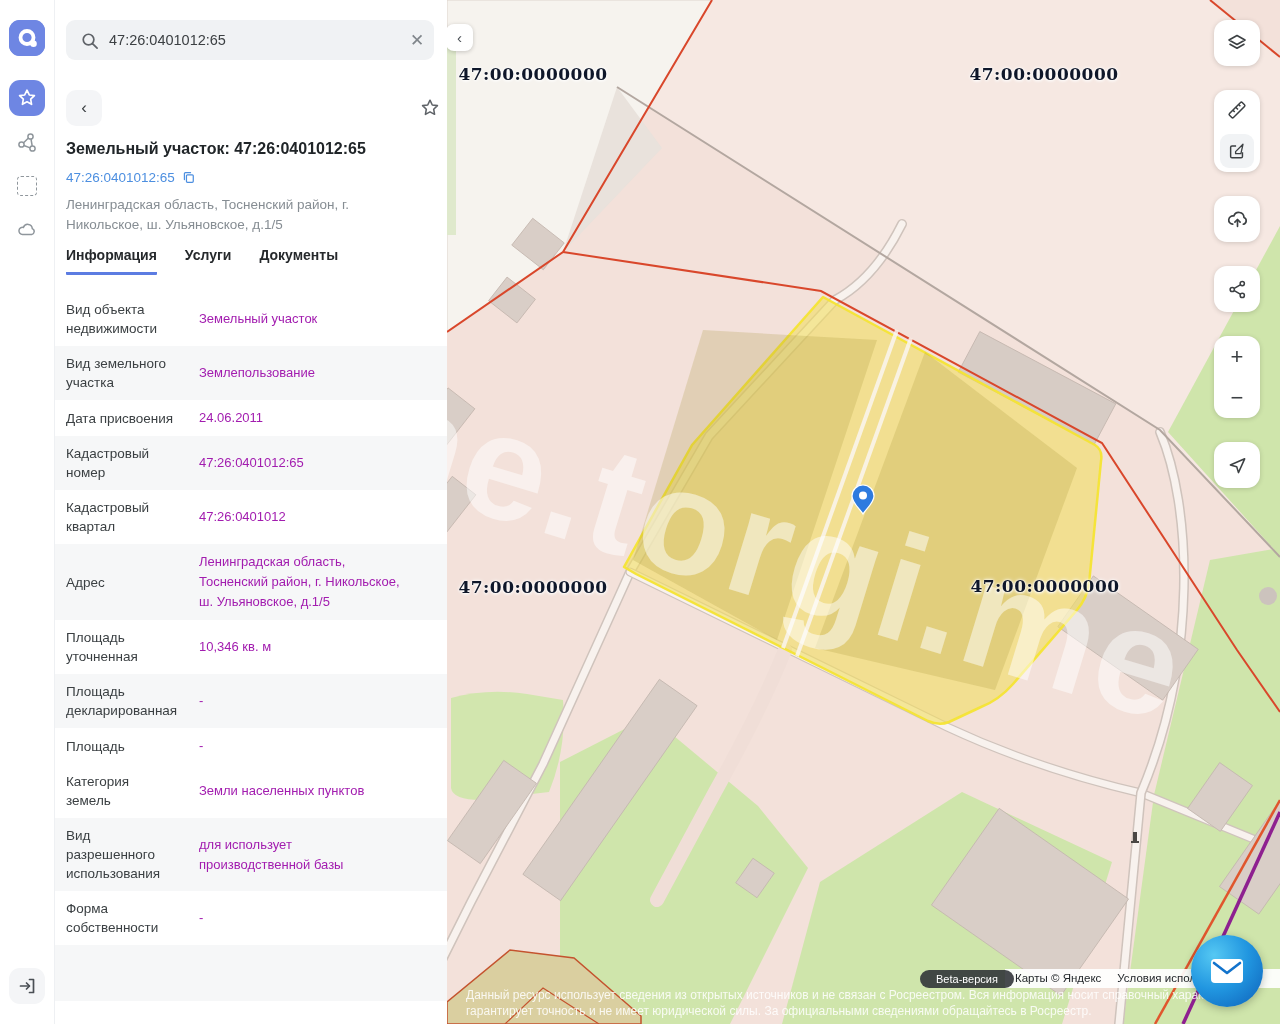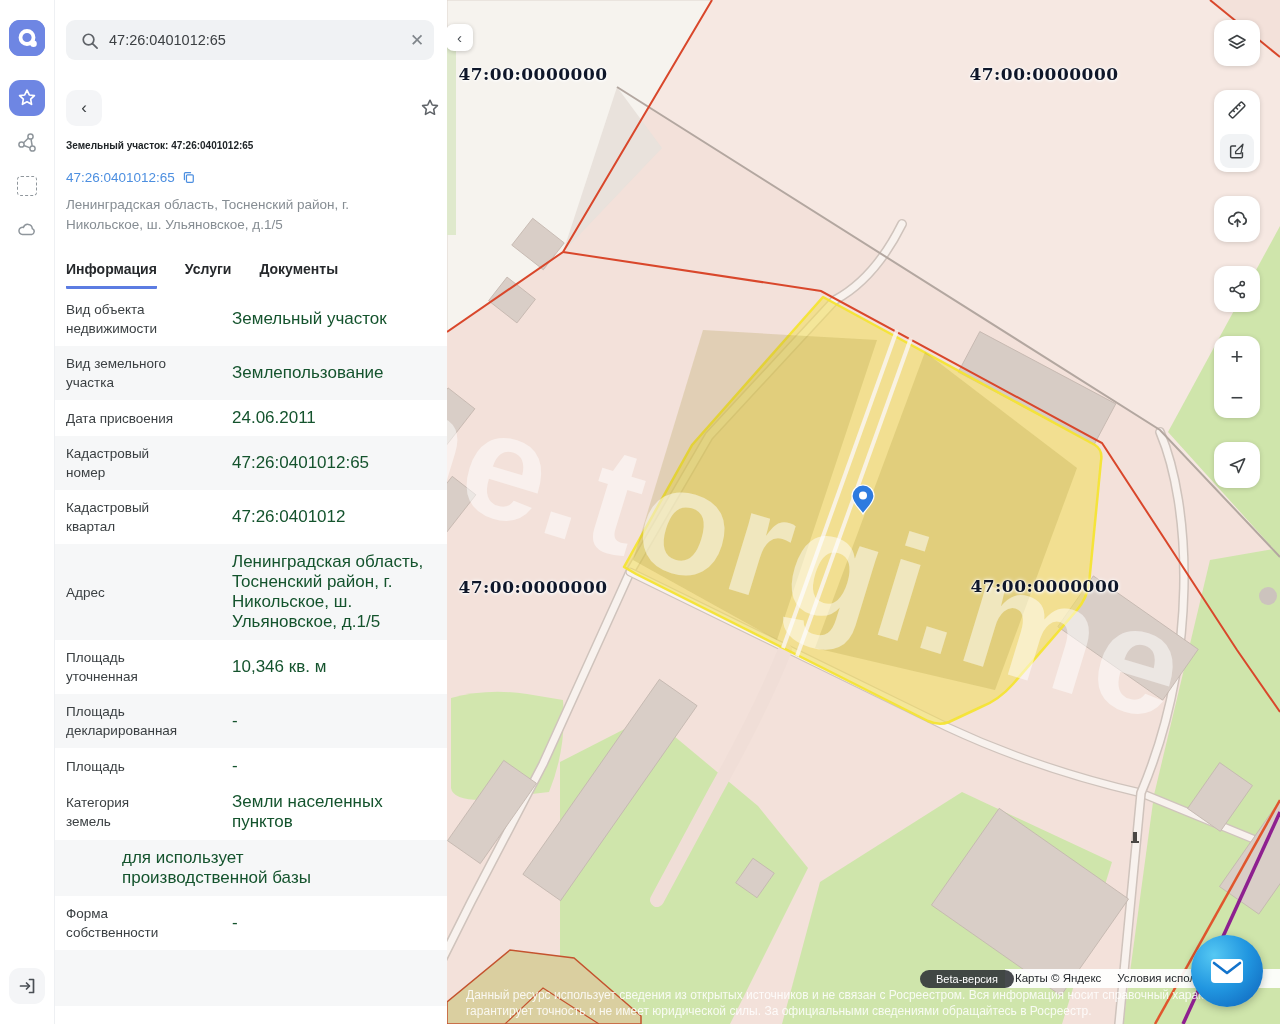--- a/index.html
+++ b/index.html
@@ -16,31 +16,31 @@
   .panel{position:absolute;left:54px;top:0;width:393px;height:1024px;background:#fff;z-index:30;overflow:hidden;}
   .searchbox{position:absolute;left:12px;top:20px;width:368px;height:40px;background:#f0f2f4;
              border-radius:9px;display:flex;align-items:center;}
   .searchbox input{flex:1;border:none;background:transparent;outline:none;font:14.5px "Liberation Sans",sans-serif;
              color:#3c4043;margin-left:8px;}
   .search-ic{margin-left:14px;display:flex;}
   .clear-x{width:34px;text-align:center;font-size:17px;color:#80868b;cursor:pointer;user-select:none;}
   .back-btn{position:absolute;left:12px;top:90px;width:36px;height:36px;border-radius:10px;background:#f4f5f7;
             display:flex;align-items:center;justify-content:center;font-size:17px;color:#3c4043;cursor:pointer;}
   .hdr-ic{position:absolute;top:96px;width:24px;height:24px;display:flex;align-items:center;justify-content:center;cursor:pointer;}
-  .card-title{position:absolute;left:12px;top:140px;font-size:10px;font-weight:bold;color:#202528;}
+  .card-title{position:absolute;left:12px;top:140px;font-size:16px;font-weight:bold;color:#202528;}
   .cad-link{position:absolute;left:12px;top:170px;font-size:13.5px;color:#4d8fe0;display:flex;align-items:center;gap:6px;cursor:pointer;}
   .addr{position:absolute;left:12px;top:195px;width:310px;font-size:13.5px;color:#868d93;line-height:20px;}
-  .tabs{position:absolute;left:12px;top:261px;display:flex;gap:28px;text-align:center;}
+  .tabs{position:absolute;left:12px;top:247px;display:flex;gap:28px;text-align:center;}
   .tab{font-size:14px;font-weight:bold;color:#26292c;padding-bottom:9px;cursor:pointer;border-bottom:3px solid transparent;border-radius:1px;}
   .tab.active{border-bottom-color:#5c7ce2;}
   .itable{position:absolute;left:0;top:292px;width:393px;}
   .trow{display:flex;padding:8px 0 8px 12px;align-items:center;}
   .trow.shaded{background:#f6f7f8;}
   .tlabel{width:110px;font-size:13.5px;color:#3b4043;line-height:19px;flex-shrink:0;}
-  .tvalue{width:205px;margin-left:56px;font-size:17px;color:#14532d;line-height:20px;}
+  .tvalue{width:205px;margin-left:23px;font-size:13px;color:#a21caf;line-height:20px;}
   
   .map{position:absolute;left:447px;top:0;width:833px;height:1024px;background:#f3e1da;overflow:hidden;z-index:10;}
   .map svg.base{position:absolute;left:0;top:0;z-index:0;}
   .watermark{position:absolute;left:-45px;top:345px;z-index:1;font-size:150px;font-weight:bold;
              color:rgba(255,255,255,0.5);transform:rotate(17deg);transform-origin:left top;
              letter-spacing:3px;white-space:nowrap;pointer-events:none;}
   .map-label{position:absolute;transform:translateX(-50%);font:bold 17px "DejaVu Serif",serif;color:#0f172a;
              text-shadow:0 0 2px #fff,0 0 4px #fff,0 1px 3px #fff;letter-spacing:.5px;z-index:2;white-space:nowrap;}
   .collapse-btn{position:absolute;left:-1px;top:24px;width:27px;height:27px;background:#fff;border-radius:8px;
              box-shadow:0 1px 4px rgba(0,0,0,.2);display:flex;align-items:center;justify-content:center;
@@ -173,20 +173,21 @@
       </div>
       <div class="trow">
         <div class="tlabel">Площадь</div>
         <div class="tvalue">-</div>
       </div>
       <div class="trow">
         <div class="tlabel">Категория земель</div>
         <div class="tvalue">Земли населенных пунктов</div>
       </div>
       <div class="trow shaded">
+        <div class="tlabel">Вид разрешенного использования</div>
         <div class="tvalue">для использует производственной базы</div>
       </div>
       <div class="trow">
         <div class="tlabel">Форма собственности</div>
         <div class="tvalue">-</div>
       </div>
       <div class="trow shaded" style="height: 40px;"></div>
     </div>
 </div>
 

